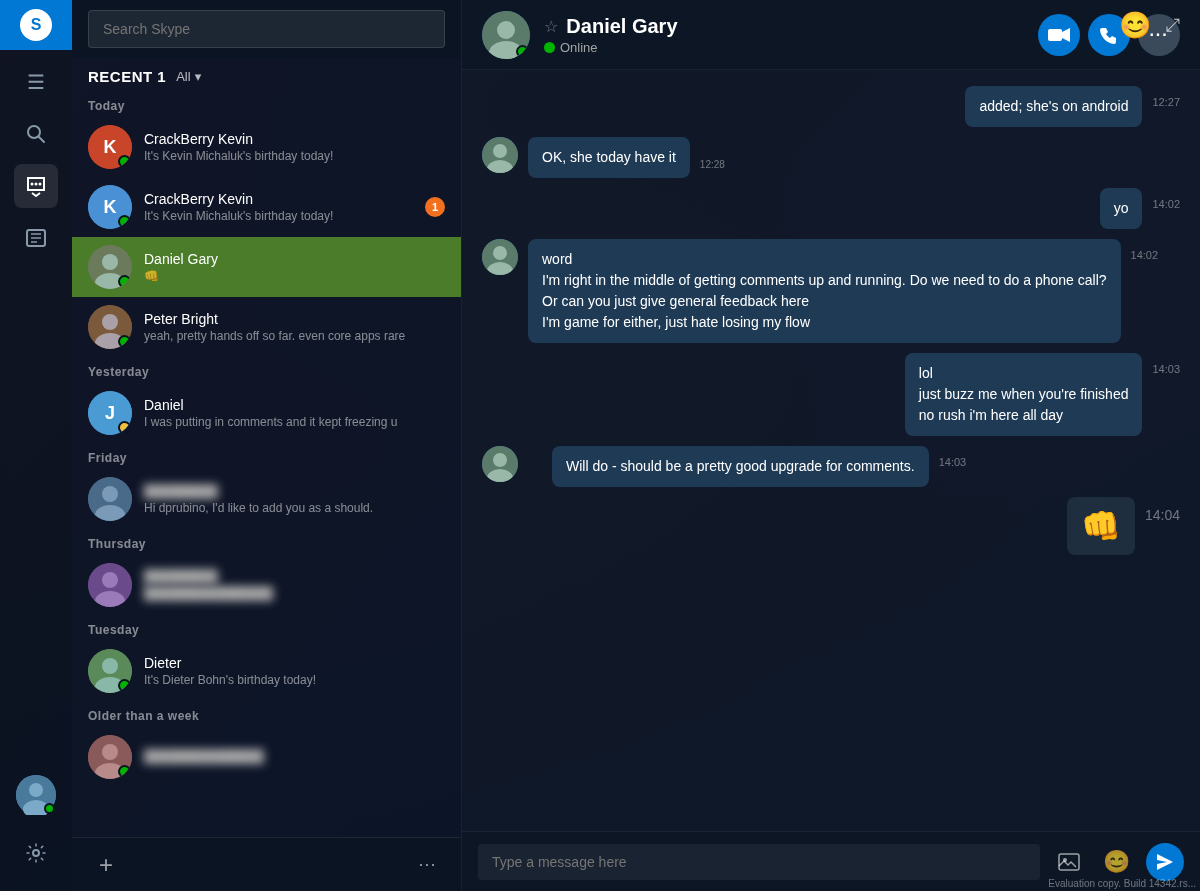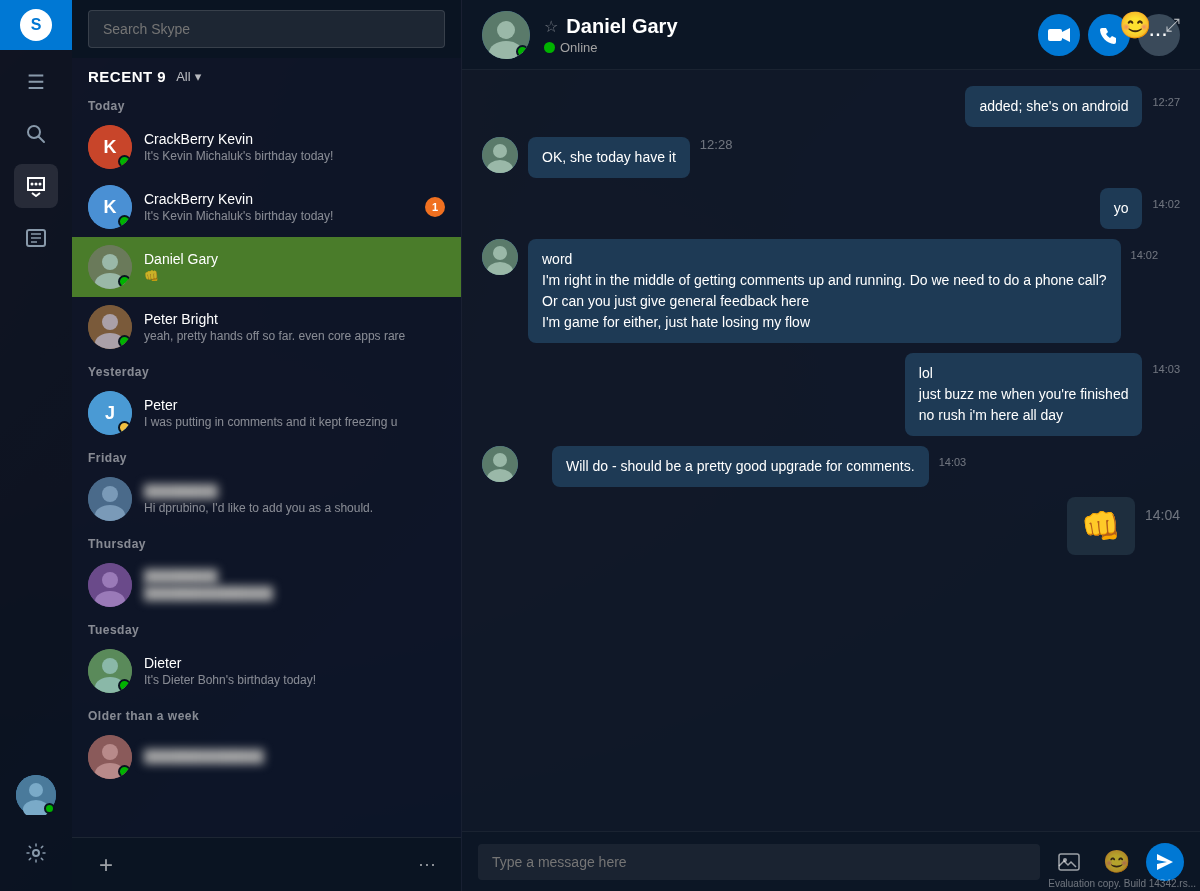--- a/index.html
+++ b/index.html
@@ -553,21 +553,21 @@
       </div>
     </div>
   </div>
 
   <div class="contact-panel">
     <div class="contact-panel-header">
       <input class="search-bar" type="text" placeholder="Search Skype" style="">
     </div>
 
     <div class="recent-header">
-      <span class="recent-title">RECENT 9</span>
+      <span class="recent-title">RECENT 1</span>
       <div class="recent-filter">
         <span>All</span>
         <span>▾</span>
       </div>
     </div>
 
     <div class="contact-list">
 
       <div class="date-group-label">Today</div>
 
@@ -634,21 +634,21 @@
 
       <div class="contact-item">
         <div class="contact-avatar" style="background:#4a9ad4;">
           <svg width="44" height="44" viewBox="0 0 44 44">
             <circle cx="22" cy="22" r="22" fill="#4a9ad4"></circle>
             <text x="22" y="28" text-anchor="middle" font-size="18" fill="white" font-weight="bold">J</text>
           </svg>
           <div class="avatar-status away"></div>
         </div>
         <div class="contact-info">
-          <div class="contact-name">Peter</div>
+          <div class="contact-name">Daniel</div>
           <div class="contact-preview">I was putting in comments and it kept freezing u</div>
         </div>
       </div>
 
       <div class="date-group-label">Friday</div>
 
       <div class="contact-item">
         <div class="contact-avatar" style="background:#4a6a8a;">
           <svg width="44" height="44" viewBox="0 0 44 44">
             <circle cx="22" cy="22" r="22" fill="#4a6a8a"></circle>
@@ -777,21 +777,21 @@
         <div class="msg-avatar">
           <svg width="36" height="36" viewBox="0 0 36 36">
             <circle cx="18" cy="18" r="18" fill="#5a7a6a"></circle>
             <circle cx="18" cy="14" r="7" fill="#9ab8a8"></circle>
             <ellipse cx="18" cy="32" rx="13" ry="9" fill="#9ab8a8"></ellipse>
           </svg>
         </div>
         <div style="display:flex;flex-direction:column;max-width:600px;">
           <div class="msg-bubble">OK, she today have it</div>
         </div>
-        <span style="color:rgba(255,255,255,0.4);font-size:13px;margin-top:0;white-space:nowrap;">12:28</span>
+        <span style="color:rgba(255,255,255,0.4);font-size:10px;margin-top:22px;white-space:nowrap;">12:28</span>
       </div>
 
       <div style="display:flex;justify-content:flex-end;gap:10px;align-items:flex-start;margin-bottom:6px;">
         <div style="display:flex;flex-direction:column;align-items:flex-end;max-width:600px;">
           <div class="msg-bubble">yo</div>
         </div>
         <span style="color:rgba(255,255,255,0.4);font-size:11px;margin-top:10px;white-space:nowrap;">14:02</span>
       </div>
 
       <div style="display:flex;justify-content:flex-start;gap:10px;align-items:flex-start;margin-bottom:6px;">

